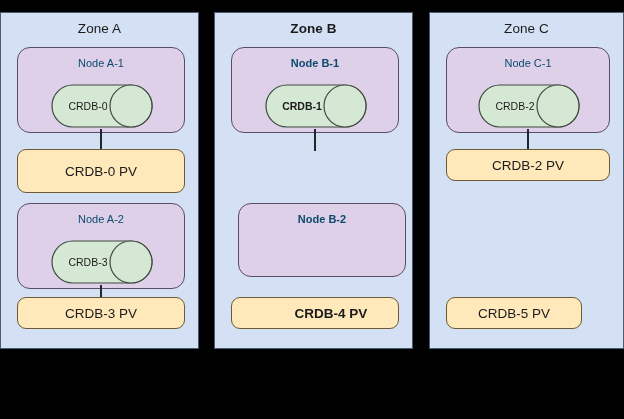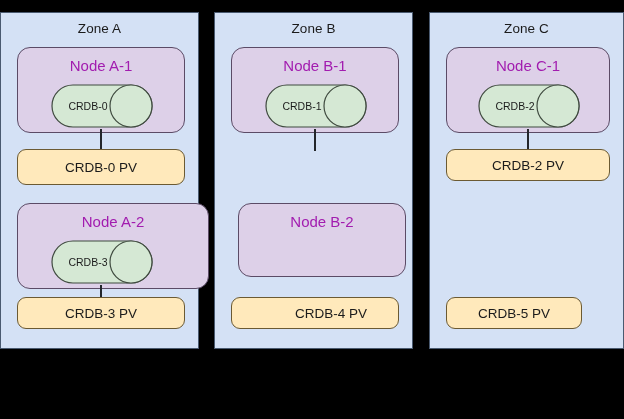--- a/index.html
+++ b/index.html
@@ -30,21 +30,21 @@
   .zone {
     position: absolute;
     top: 0;
     height: 337px;
     background: #d4e1f5;
     border: 1px solid #4a5a70;
     box-sizing: border-box;
     margin-top: 12px;
   }
   .zone-a { left: 0px;   width: 199px; }
-  .zone-b { left: 214px; width: 199px; }
+  .zone-b { left: 214px; width: 199px; font-weight: bold; }
   .zone-c { left: 429px; width: 195px; }
 
   .zone-title {
     position: absolute;
     top: 8px;
     left: 0;
     right: 0;
     text-align: center;
     font-size: 13.5px;
     color: #1b1b1b;
@@ -58,22 +58,22 @@
     border: 1px solid #5b4b66;
     border-radius: 13px;
     box-sizing: border-box;
   }
   .node-label {
     position: absolute;
     top: 9px;
     left: 0;
     right: 0;
     text-align: center;
-    font-size: 15px;
-    color: #a21caf;
+    font-size: 11px;
+    color: #0c4a6e;
   }
 
   
   .pv {
     position: absolute;
     background: #ffe9bb;
     border: 1px solid #6b5a33;
     border-radius: 9px;
     box-sizing: border-box;
     display: flex;
@@ -125,25 +125,25 @@
       <div class="node-label">Node A-1</div>
       <div class="pod" style="left:33px; top:36px; width:102px; height:44px;">
         <svg width="102" height="44" viewBox="0 0 102 44">
           <path d="M 22,1 L 80,1 A 21,21 0 0 1 80,43 L 22,43 A 21,21 0 0 1 22,1 Z" fill="#d5e8d4" stroke="#3f4a3f" stroke-width="1.2"></path>
           <ellipse cx="80" cy="22" rx="21" ry="21" fill="#d5e8d4" stroke="#3f4a3f" stroke-width="1.2"></ellipse>
         </svg>
         <div class="pod-label">CRDB-0</div>
       </div>
     </div>
     <div class="connector" style="left:99px; top:116px; height:22px;"></div>
-    <div class="pv" style="left:16px; top:136px; width:168px; height:36px;">
+    <div class="pv" style="left:16px; top:136px; width:168px; height:44px;">
       <span class="pv-label">CRDB-0 PV</span>
     </div>
 
-    <div class="node" style="left:16px; top:190px; width:192px; height:86px;">
+    <div class="node" style="left:16px; top:190px; width:168px; height:86px;">
       <div class="node-label">Node A-2</div>
       <div class="pod" style="left:33px; top:36px; width:102px; height:44px;">
         <svg width="102" height="44" viewBox="0 0 102 44">
           <path d="M 22,1 L 80,1 A 21,21 0 0 1 80,43 L 22,43 A 21,21 0 0 1 22,1 Z" fill="#d5e8d4" stroke="#3f4a3f" stroke-width="1.2"></path>
           <ellipse cx="80" cy="22" rx="21" ry="21" fill="#d5e8d4" stroke="#3f4a3f" stroke-width="1.2"></ellipse>
         </svg>
         <div class="pod-label">CRDB-3</div>
       </div>
     </div>
     <div class="connector" style="left:99px; top:272px; height:22px;"></div>

